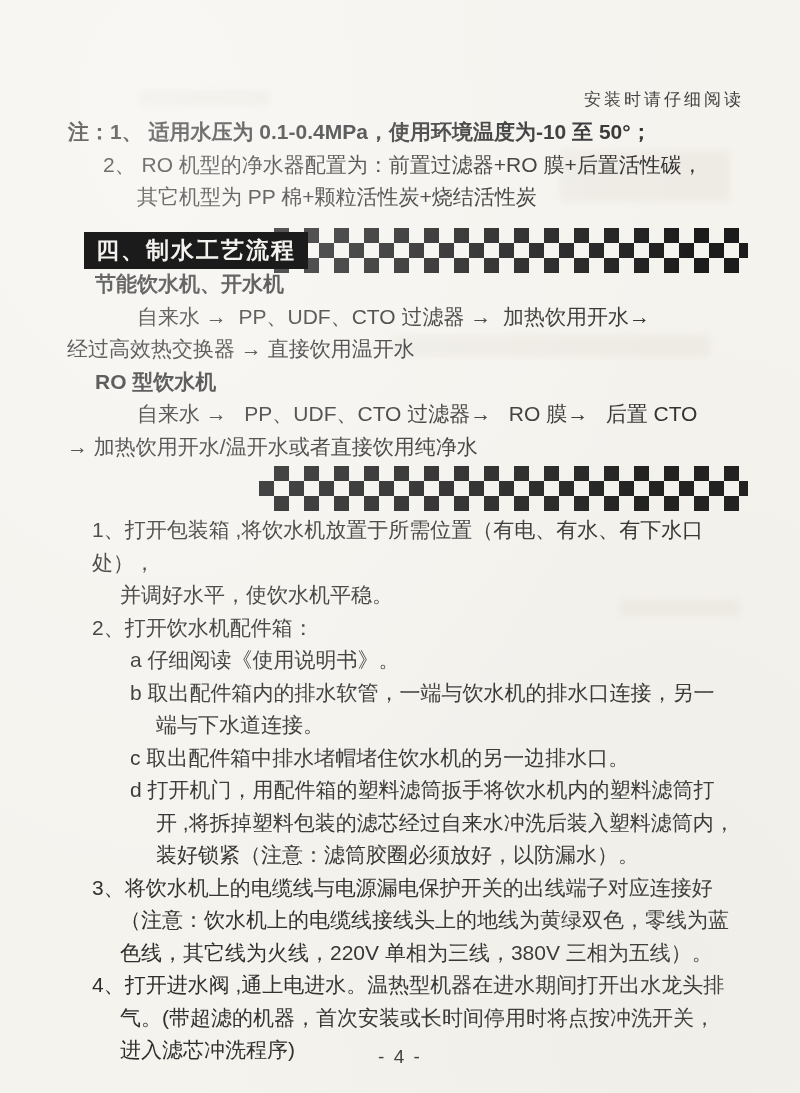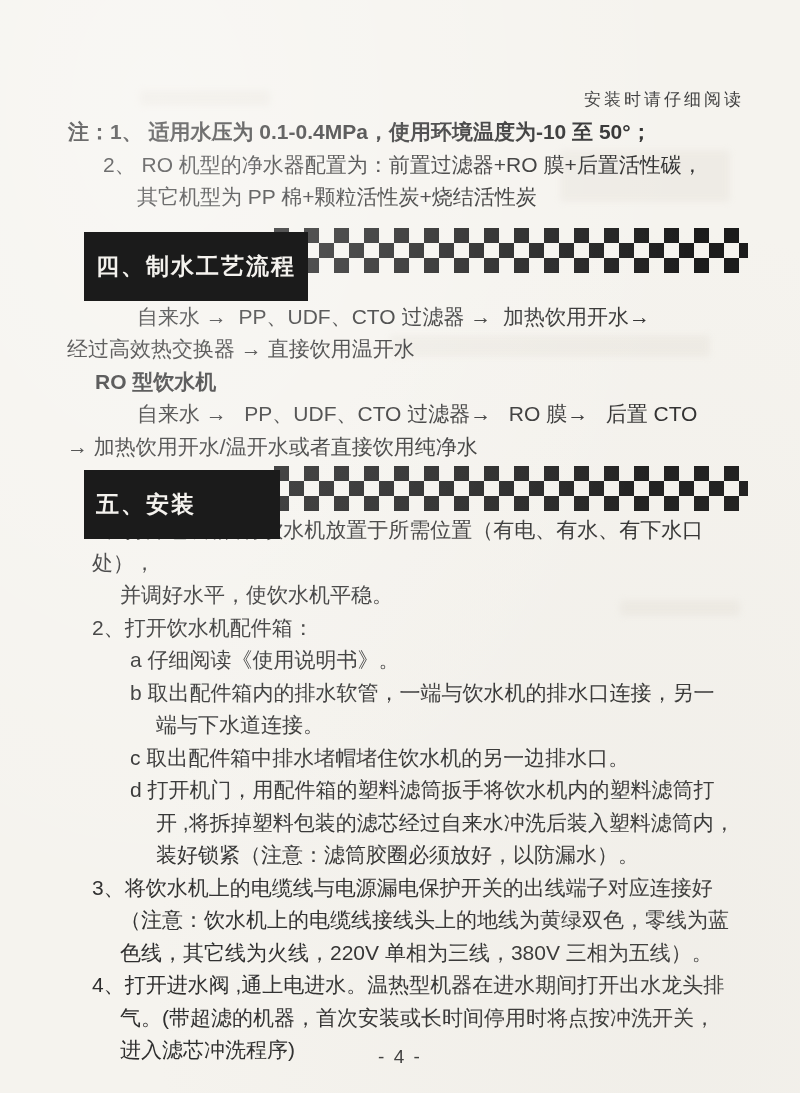--- a/index.html
+++ b/index.html
@@ -37,21 +37,21 @@
   .band{position:absolute;left:84px;right:52px;height:45px;}
   .band .checker{
     position:absolute;left:175px;right:0;top:0;bottom:0;
     background:conic-gradient(#1b1b1b 25%, transparent 0 50%, #1b1b1b 0 75%, transparent 0);
     background-size:30px 30px;
   }
   .band .hdr-box{
     position:absolute;left:0;top:4px;height:37px;
     background:#1b1b1b;color:#f4f2ee;
     font-size:23px;font-weight:700;line-height:37px;
-    padding:16px 12px;letter-spacing:2px;z-index:2;
+    padding:0 12px;letter-spacing:2px;z-index:2;
     white-space:pre-wrap;
   }
   .band .pad-right{padding-right:84px;}
   .band-4{top:228px;}
   .band-5{top:466px;}
 
   .process{position:absolute;top:268px;left:0;width:760px;}
   .process .sub{margin-left:95px;font-weight:700;}
   .process .flow-ind{margin-left:137px;}
   .process .flow-full{margin-left:67px;}
@@ -95,21 +95,20 @@
     <div class="txt sub">节能饮水机、开水机</div>
     <div class="txt flow-ind">自来水 →  PP、UDF、CTO 过滤器 →  加热饮用开水→</div>
     <div class="txt flow-full">经过高效热交换器 → 直接饮用温开水</div>
     <div class="txt sub">RO 型饮水机</div>
     <div class="txt flow-ind">自来水 →   PP、UDF、CTO 过滤器→   RO 膜→   后置 CTO</div>
     <div class="txt flow-full">→ 加热饮用开水/温开水或者直接饮用纯净水</div>
   </div>
 
   <div class="band band-5">
     <div class="checker"></div>
-    <div class="hdr-box pad-right">五、安装</div>
   </div>
 
   <div class="install">
     <div class="txt ind-a">1、打开包装箱 ,将饮水机放置于所需位置（有电、有水、有下水口处），</div>
     <div class="txt ind-b">并调好水平，使饮水机平稳。</div>
     <div class="txt ind-a">2、打开饮水机配件箱：</div>
     <div class="txt ind-c">a 仔细阅读《使用说明书》。</div>
     <div class="txt ind-c">b 取出配件箱内的排水软管，一端与饮水机的排水口连接，另一</div>
     <div class="txt ind-d">端与下水道连接。</div>
     <div class="txt ind-c">c 取出配件箱中排水堵帽堵住饮水机的另一边排水口。</div>

